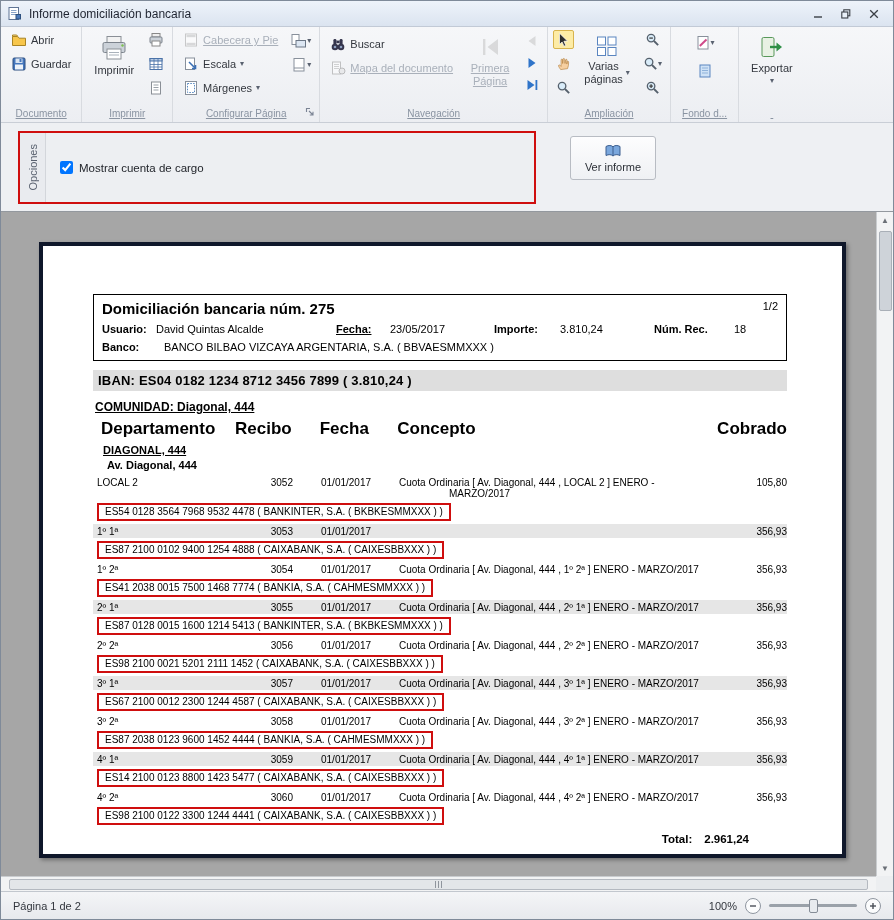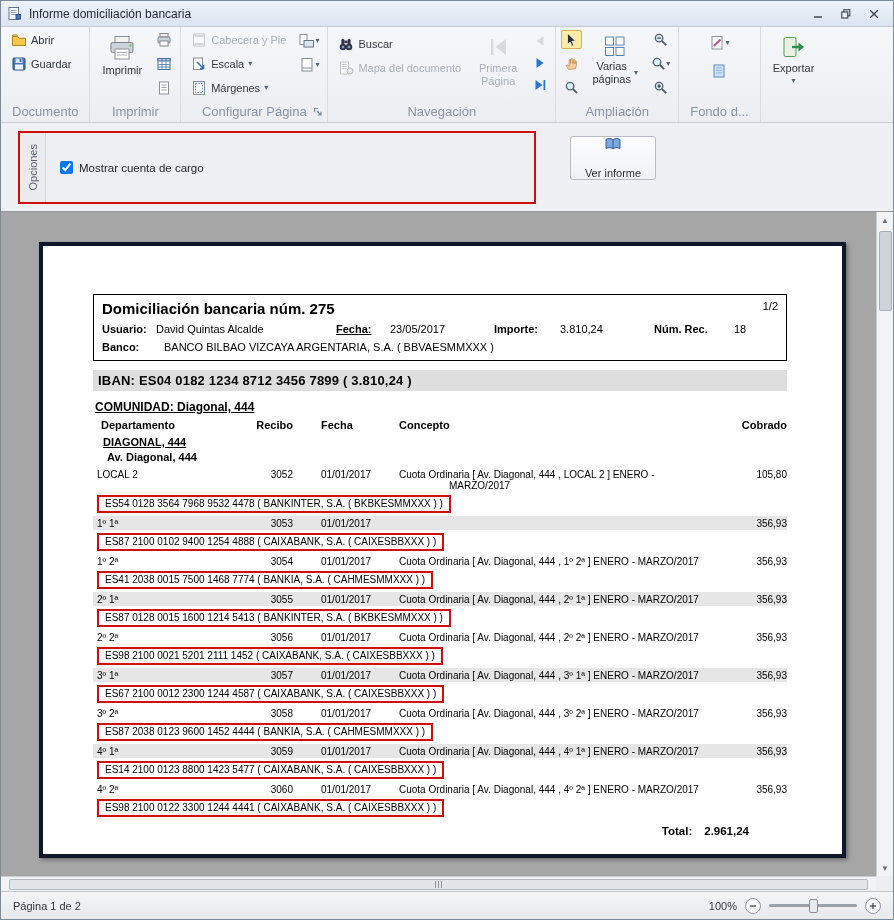--- a/index.html
+++ b/index.html
@@ -11,58 +11,58 @@
   .titlebar { height:26px; background:linear-gradient(#eef3fa,#dbe4f0); border-bottom:1px solid #c2cad6; display:flex; align-items:center; padding:0 6px; flex:none; }
   .app-icon { width:16px; height:16px; margin-right:6px; display:flex; align-items:center; }
   .titlebar .title { font-size:12px; color:#1f2430; }
   .win-btns { margin-left:auto; display:flex; gap:14px; padding-right:6px; }
   .winbtn { width:14px; height:14px; display:flex; align-items:center; justify-content:center; cursor:default; }
 
   
   .ribbon { height:96px; background:linear-gradient(#f6f7f9,#eceef2); border-bottom:1px solid #c9ced6; display:flex; align-items:stretch; flex:none; }
   .rgroup { display:flex; flex-direction:column; border-right:1px solid #d8dbe0; padding:3px 5px 0; position:relative; }
   .rgroup-body { flex:1; display:flex; align-items:flex-start; gap:4px; }
-  .rgroup-label { text-align:center; font-size:13px; color:#8a94a2; padding:1px 6px 3px; white-space:nowrap; }
+  .rgroup-label { text-align:center; font-size:10px; color:#8a94a2; padding:1px 6px 3px; white-space:nowrap;text-decoration:underline; }
   .vcol { display:flex; flex-direction:column; gap:4px; }
   .btn-small { display:flex; align-items:center; gap:4px; border:1px solid transparent; background:transparent; font-family:inherit; font-size:11px; color:#33373e; padding:1px 4px; white-space:nowrap; border-radius:2px; }
   .btn-icon { display:flex; align-items:center; justify-content:center; border:1px solid transparent; background:transparent; padding:1px 2px; border-radius:2px; }
   .btn-large { display:flex; flex-direction:column; align-items:center; gap:2px; border:1px solid transparent; background:transparent; font-family:inherit; font-size:11px; color:#33373e; padding:3px 6px 1px; line-height:1.15; text-align:center; border-radius:2px; max-width:64px; }
   .btn-large.selectedtool, .btn-icon.selectedtool { background:#fdeca6; border-color:#d8b44e; }
-  .disabled { color:#a9b0ba !important; }
+  .disabled { color:#a9b0ba !important;text-decoration:underline; }
   .disabled svg { filter:grayscale(1) opacity(.45); }
   .dd { font-size:8px; color:#5a6270; line-height:1; }
   .launcher { position:absolute; right:3px; bottom:4px; width:12px; height:12px; display:flex; align-items:center; justify-content:center; }
 
   
   .options-strip { display:flex; align-items:flex-start; padding:8px 16px 6px 17px; height:88px; flex:none; }
   .options-box { width:518px; height:73px; border:2px solid #cf0e0e; background:#edeff2; display:flex; }
   .options-caption { width:26px; border-right:1px solid #d3d6db; display:flex; align-items:center; justify-content:center; background:#e9ebef; }
   .options-caption span { writing-mode:vertical-rl; transform:rotate(180deg); font-size:11px; color:#5a6270; }
   .options-content { flex:1; display:flex; align-items:center; padding-left:14px; gap:6px; font-size:11.5px; color:#23262c; }
-  .ver-informe { margin-left:34px; margin-top:5px; width:86px; height:44px; border:1px solid #b8bcc3; border-radius:3px; background:linear-gradient(#fdfdfe,#eff1f4); display:flex; flex-direction:column; align-items:center; justify-content:space-between; gap:2px; font-family:inherit; font-size:11px; color:#2c3037; }
+  .ver-informe { margin-left:34px; margin-top:5px; width:86px; height:44px; border:1px solid #b8bcc3; border-radius:3px; background:linear-gradient(#fdfdfe,#eff1f4); display:flex; flex-direction:column; align-items:center; justify-content:center; gap:2px; font-family:inherit; font-size:11px; color:#2c3037; }
 
   
   .preview { flex:1; position:relative; background:#a6a6a6; border-top:1px solid #93989e; overflow:hidden; }
   .page { position:absolute; left:38px; top:30px; width:807px; height:616px; background:#fff; border:4px solid #0f172a; box-shadow:2px 2px 4px rgba(0,0,0,.35); overflow:hidden; font-family:"Liberation Sans", sans-serif; color:#000; }
   .rpt { margin:48px 55px 0 50px; }
 
   .rpt-header-box { border:1px solid #000; padding:5px 8px 7px; }
   .rpt-title-row { display:flex; align-items:flex-start; }
   .rpt-title { font-size:15px; font-weight:bold; }
   .rpt-pageno { margin-left:auto; font-size:11px; }
   .meta-row { display:flex; font-size:11px; margin-top:6px; align-items:baseline; }
   .meta-row .lbl { font-weight:bold; }
   .w-ulbl{width:54px;} .w-uval{width:180px;} .w-flbl{width:54px;text-decoration:underline;} .w-fval{width:104px;}
   .w-ilbl{width:66px;} .w-ival{width:94px;} .w-nlbl{width:80px;} .w-nval{flex:1;}
   .w-blbl{width:62px;} .w-bval{flex:1;}
 
   .iban-bar { margin-top:9px; background:#dedede; font-size:13px; font-weight:bold; padding:3px 5px; letter-spacing:.2px; }
   .comunidad { margin-top:9px; margin-left:2px; font-size:12px; font-weight:bold; text-decoration:underline; }
 
-  .thead { display:flex; margin-top:5px; font-size:11px; font-weight:bold; }
+  .thead { display:flex; margin-top:5px; font-size:17px; font-weight:bold; }
   .c-dept { width:140px; padding-left:8px; }
   .c-recibo { width:60px; text-align:right; }
   .c-fecha { width:98px; padding-left:28px; }
   .c-concepto { width:330px; padding-left:8px; }
   .c-cobrado { flex:1; text-align:right; }
 
   .group1 { margin-top:5px; padding-left:10px; font-size:11px; font-weight:bold; text-decoration:underline; }
   .group2 { margin-top:3px; padding-left:14px; font-size:11px; font-weight:bold; }
 
   .rows { margin-top:4px; }

